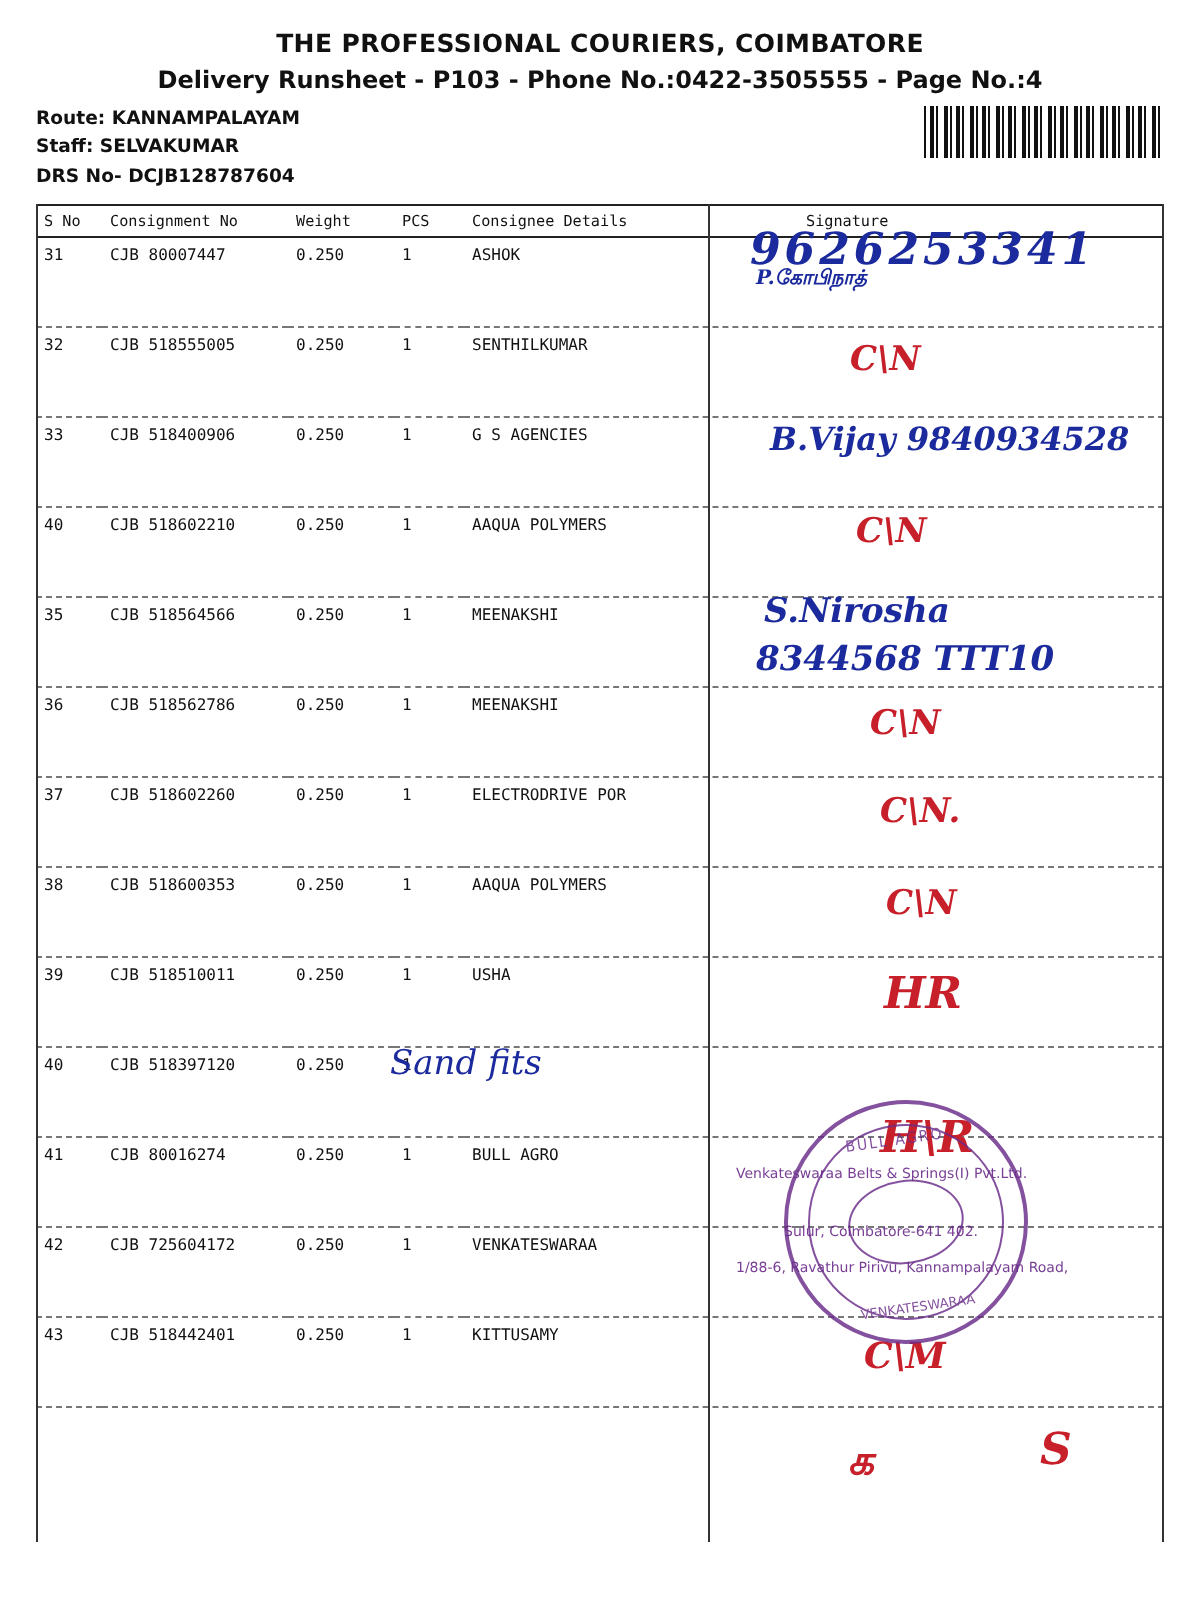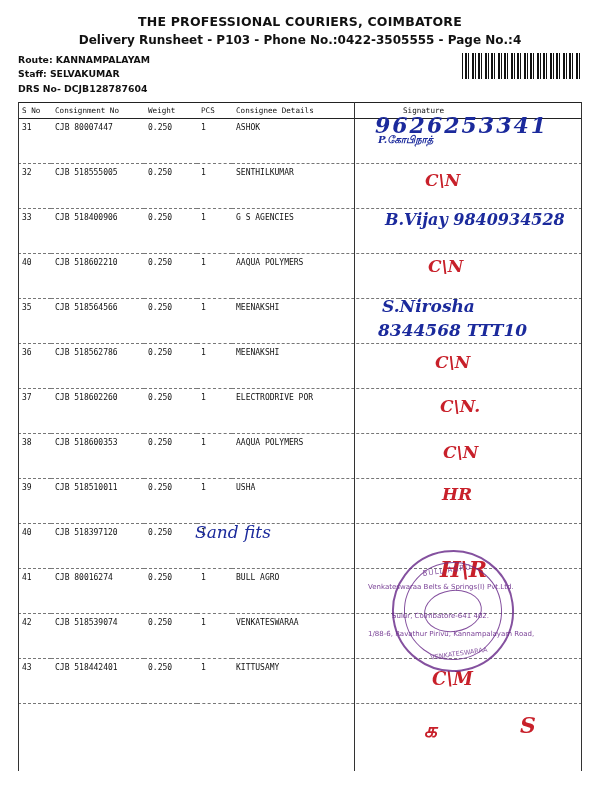--- a/index.html
+++ b/index.html
@@ -296,21 +296,21 @@
           <tr>
             <td class="col-sno">41</td>
             <td class="col-cn">CJB 80016274</td>
             <td class="col-wt">0.250</td>
             <td class="col-pcs">1</td>
             <td class="col-cons">BULL AGRO</td>
             <td class="col-sig"></td>
           </tr>
           <tr>
             <td class="col-sno">42</td>
-            <td class="col-cn">CJB 518539074</td>
+            <td class="col-cn">CJB 725604172</td>
             <td class="col-wt">0.250</td>
             <td class="col-pcs">1</td>
             <td class="col-cons">VENKATESWARAA</td>
             <td class="col-sig"></td>
           </tr>
           <tr>
             <td class="col-sno">43</td>
             <td class="col-cn">CJB 518442401</td>
             <td class="col-wt">0.250</td>
             <td class="col-pcs">1</td>
@@ -337,21 +337,21 @@
 
     <div class="hand ink-blue sig-scrawl" style="left:382px; top:296px; font-size:17px;">S.Nirosha</div>
     <div class="hand ink-blue sig-scrawl" style="left:378px; top:320px; font-size:17px;">8344568 TTT10</div>
 
     <div class="hand ink-red sig-scrawl" style="left:435px; top:352px; font-size:17px;">C\N</div>
 
     <div class="hand ink-red sig-scrawl" style="left:440px; top:396px; font-size:17px;">C\N.</div>
 
     <div class="hand ink-red sig-scrawl" style="left:443px; top:442px; font-size:17px;">C\N</div>
 
-    <div class="hand ink-red sig-scrawl" style="left:442px; top:484px; font-size:17px;">HR</div>
+    <div class="hand ink-red sig-scrawl" style="left:442px; top:484px; font-size:22px;">HR</div>
 
     <div class="hand ink-blue hand-script" style="left:195px; top:522px; font-size:17px;">Sand fits</div>
     <div class="hand ink-red sig-scrawl" style="left:440px; top:522px; font-size:22px;margin-top:34px;">H\R</div>
 
     <div class="hand ink-red sig-scrawl" style="left:432px; top:668px; font-size:18px;">C\M</div>
 
     <div class="hand ink-red sig-scrawl" style="left:424px; top:718px; font-size:20px;">க</div>
     <div class="hand ink-red sig-scrawl" style="left:520px; top:712px; font-size:22px;">S</div>
 
     <div class="stamp" style="left:392px; top:550px;">

